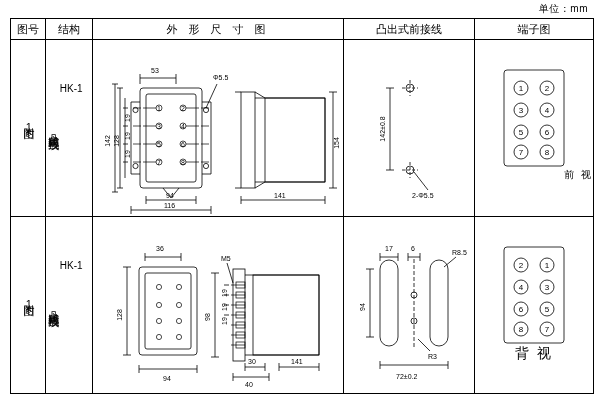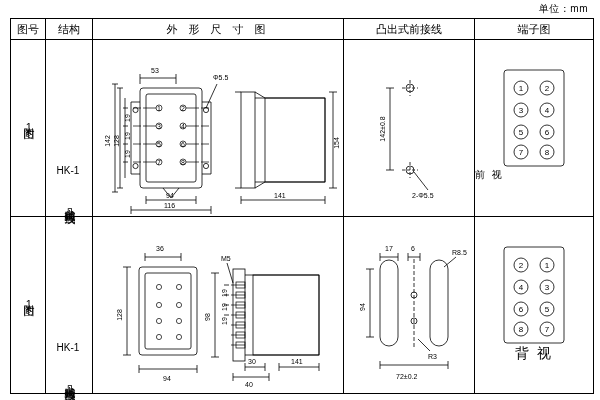--- a/index.html
+++ b/index.html
@@ -39,21 +39,21 @@
   .rowbody{height:176px;}
   .vtext{
     writing-mode:vertical-rl;
     text-orientation:upright;
     font-size:11px;
     line-height:1.25;
     letter-spacing:1px;
     display:inline-block;
   }
   .struct-cell{font-size:11px;}
-  .struct-cell .stack{display:flex;flex-direction:column;justify-content:flex-end;align-items:center;height:100%;}
+  .struct-cell .stack{display:flex;flex-direction:row;justify-content:flex-start;align-items:center;height:100%;}
   .cellwrap{position:relative;width:100%;height:100%;}
   svg{display:block;}
 </style>
 </head>
 <body>
 
 <div class="page">
 
   <div class="unit">单位：mm</div>
 
@@ -202,21 +202,21 @@
               <text x="46" y="51">1</text>
               <text x="72" y="51">2</text>
               <text x="46" y="73">3</text>
               <text x="72" y="73">4</text>
               <text x="46" y="95">5</text>
               <text x="72" y="95">6</text>
               <text x="46" y="115">7</text>
               <text x="72" y="115">8</text>
             </g>
           </svg>
-          <div style="position:absolute;left:0;right:0;top:128px;text-align:left;font-size:10px;letter-spacing:2px;">前 视</div>
+          <div style="position:absolute;left:0;right:0;top:128px;text-align:right;font-size:10px;letter-spacing:2px;">前 视</div>
           </div>
         </td>
       </tr>
 
       <tr class="rowbody">
         <td>
           <span class="vtext">附图1</span>
         </td>
         <td class="struct-cell">
           <div class="stack">

